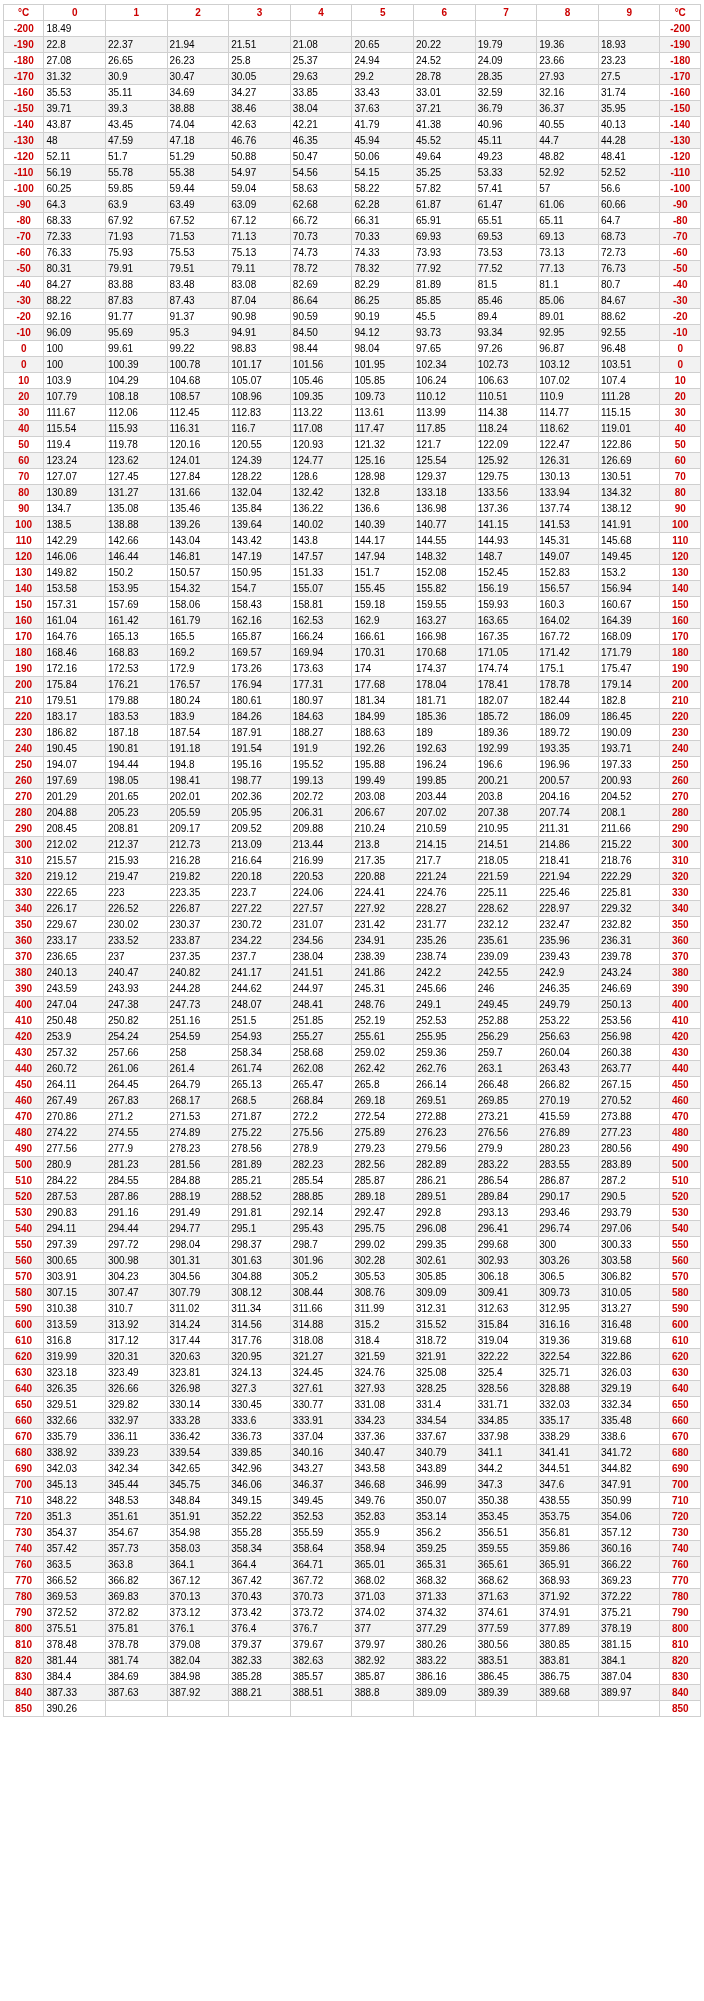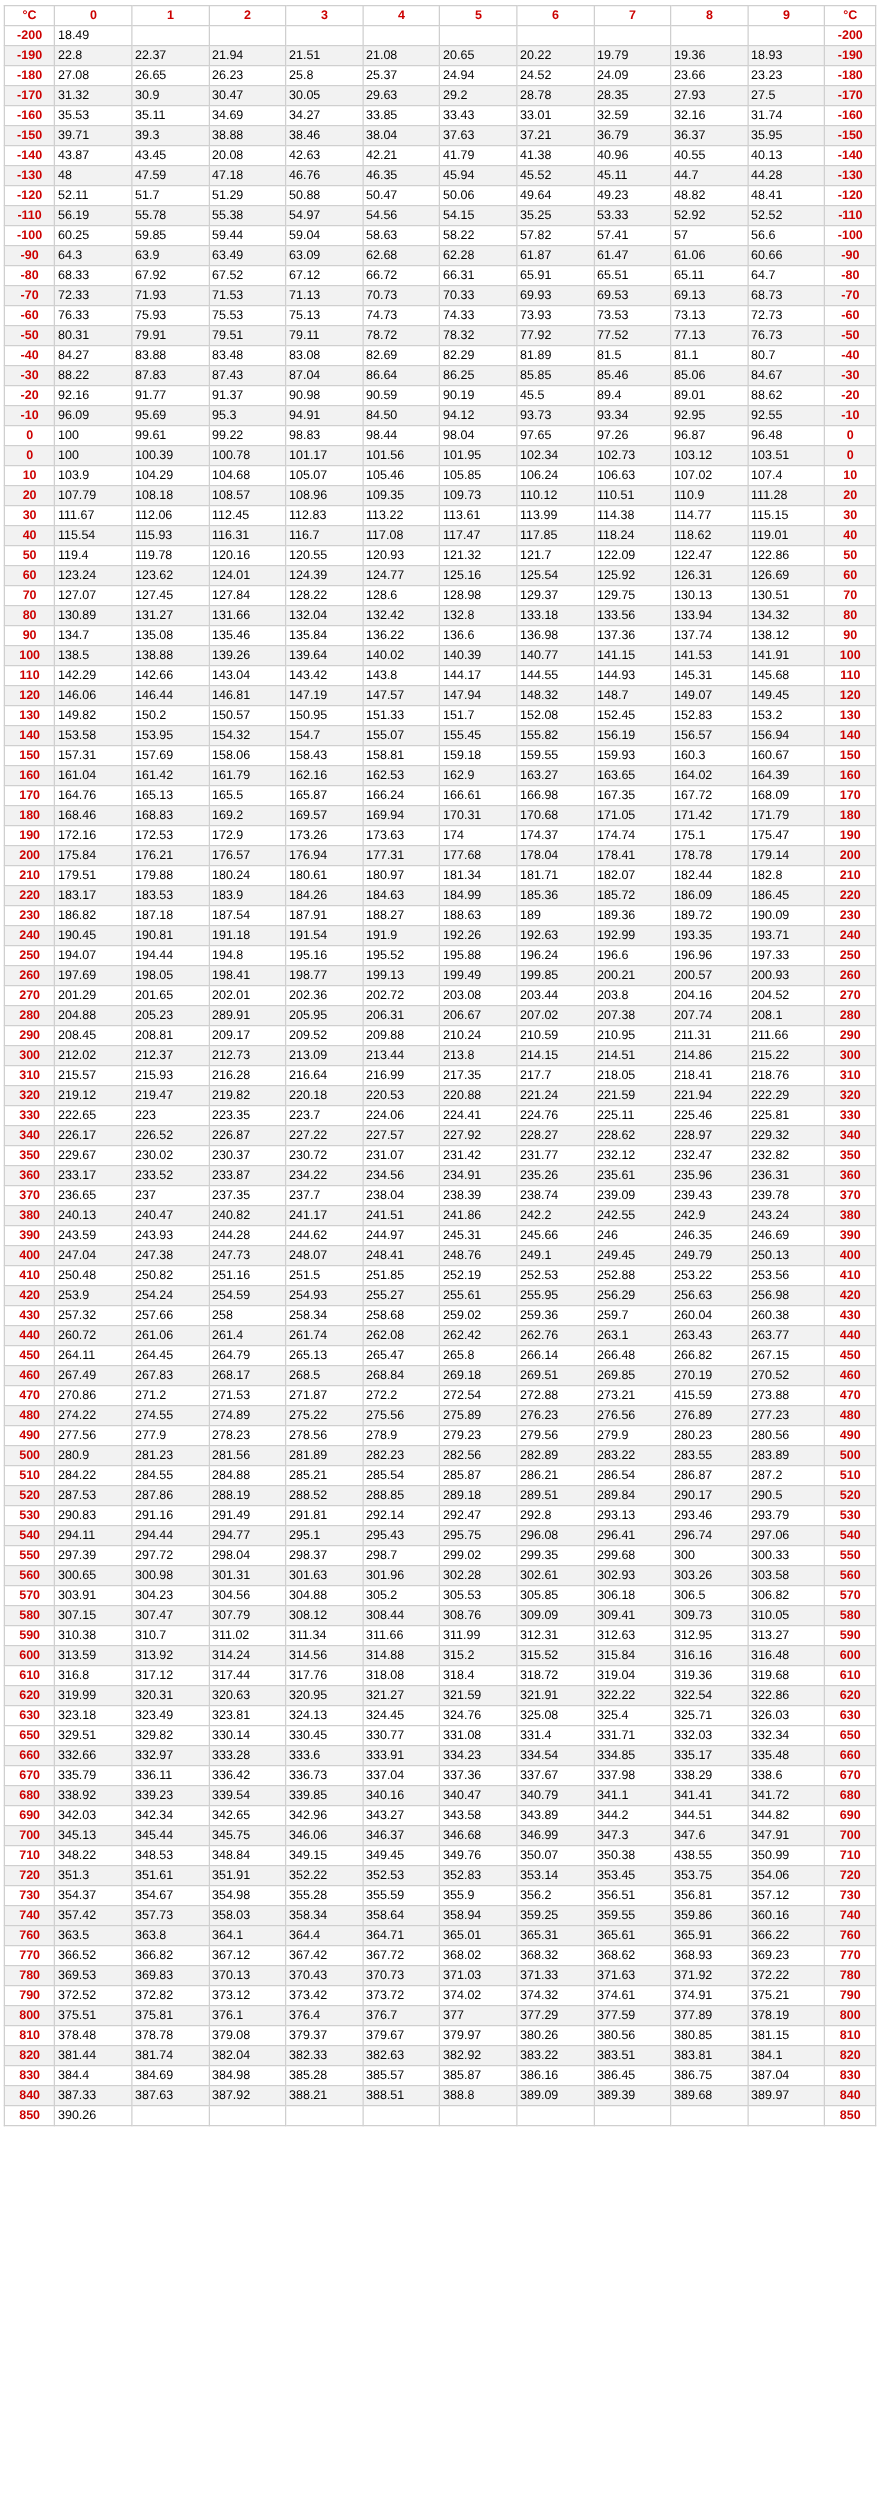--- a/index.html
+++ b/index.html
@@ -133,21 +133,21 @@
           <td class="val">37.21</td>
           <td class="val">36.79</td>
           <td class="val">36.37</td>
           <td class="val">35.95</td>
           <td class="rowhead">-150</td>
         </tr>
         <tr>
           <td class="rowhead">-140</td>
           <td class="val">43.87</td>
           <td class="val">43.45</td>
-          <td class="val">20.08</td>
+          <td class="val">74.04</td>
           <td class="val">42.63</td>
           <td class="val">42.21</td>
           <td class="val">41.79</td>
           <td class="val">41.38</td>
           <td class="val">40.96</td>
           <td class="val">40.55</td>
           <td class="val">40.13</td>
           <td class="rowhead">-140</td>
         </tr>
         <tr class="odd">
@@ -735,21 +735,21 @@
           <td class="val">203.44</td>
           <td class="val">203.8</td>
           <td class="val">204.16</td>
           <td class="val">204.52</td>
           <td class="rowhead">270</td>
         </tr>
         <tr class="odd">
           <td class="rowhead">280</td>
           <td class="val">204.88</td>
           <td class="val">205.23</td>
-          <td class="val">289.91</td>
+          <td class="val">205.59</td>
           <td class="val">205.95</td>
           <td class="val">206.31</td>
           <td class="val">206.67</td>
           <td class="val">207.02</td>
           <td class="val">207.38</td>
           <td class="val">207.74</td>
           <td class="val">208.1</td>
           <td class="rowhead">280</td>
         </tr>
         <tr>
@@ -1235,20 +1235,34 @@
           <td class="val">323.81</td>
           <td class="val">324.13</td>
           <td class="val">324.45</td>
           <td class="val">324.76</td>
           <td class="val">325.08</td>
           <td class="val">325.4</td>
           <td class="val">325.71</td>
           <td class="val">326.03</td>
           <td class="rowhead">630</td>
         </tr>
+        <tr class="odd">
+          <td class="rowhead">640</td>
+          <td class="val">326.35</td>
+          <td class="val">326.66</td>
+          <td class="val">326.98</td>
+          <td class="val">327.3</td>
+          <td class="val">327.61</td>
+          <td class="val">327.93</td>
+          <td class="val">328.25</td>
+          <td class="val">328.56</td>
+          <td class="val">328.88</td>
+          <td class="val">329.19</td>
+          <td class="rowhead">640</td>
+        </tr>
         <tr>
           <td class="rowhead">650</td>
           <td class="val">329.51</td>
           <td class="val">329.82</td>
           <td class="val">330.14</td>
           <td class="val">330.45</td>
           <td class="val">330.77</td>
           <td class="val">331.08</td>
           <td class="val">331.4</td>
           <td class="val">331.71</td>

